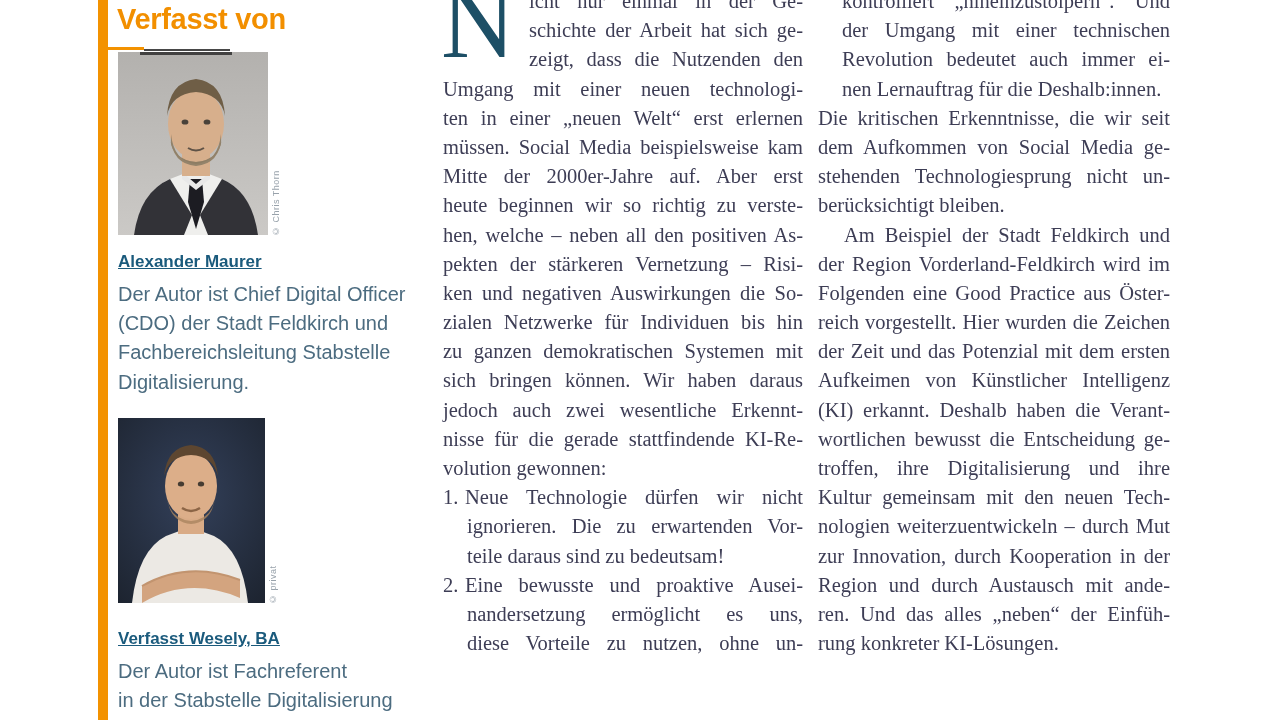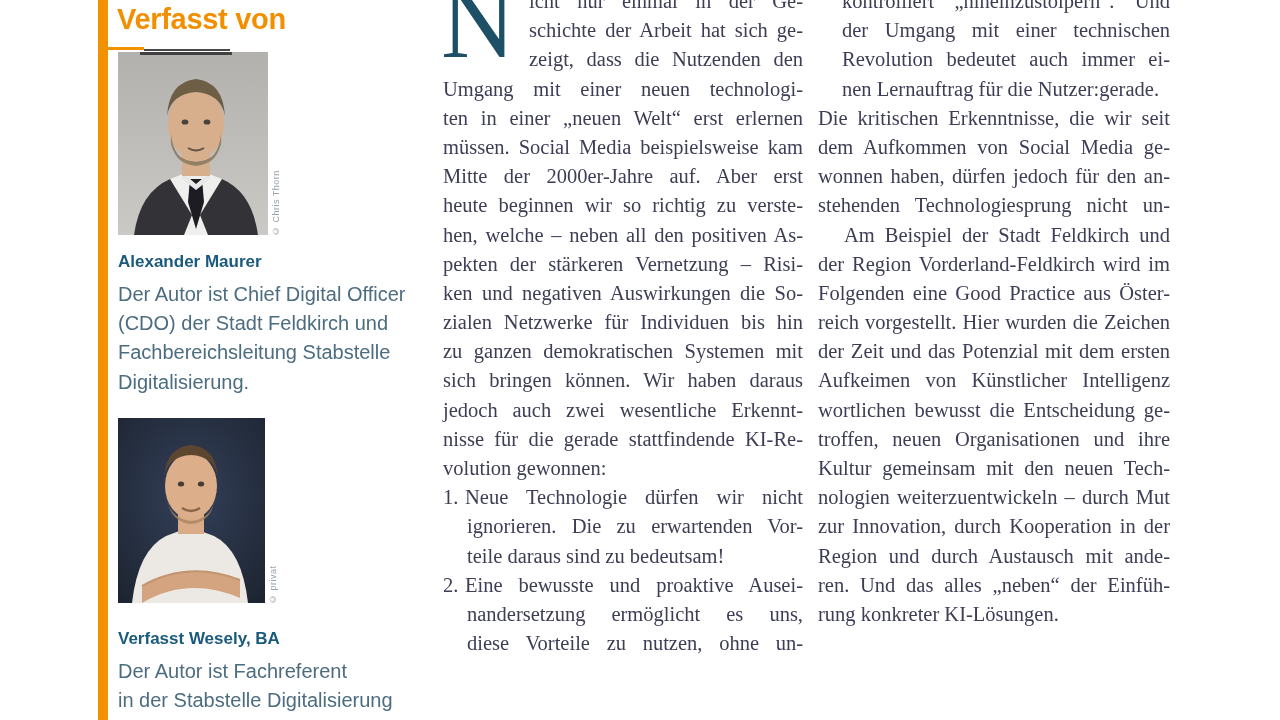--- a/index.html
+++ b/index.html
@@ -17,21 +17,21 @@
   .photo{position:absolute;overflow:hidden;}
   .photo1{left:118px;top:52px;width:150px;height:183px;}
   .photo2{left:118px;top:418px;width:147px;height:185px;}
   .photo svg{display:block;}
 
   .photo-credit{position:absolute;writing-mode:vertical-rl;transform:rotate(180deg);
         font-size:9px;color:#98a2ab;letter-spacing:.5px;}
   .credit1{left:271px;top:162px;height:74px;}
   .credit2{left:268px;top:530px;height:74px;}
 
-  .author-name{position:absolute;left:118px;font-size:17px;font-weight:700;color:#1A5A7C;}
+  .author-name{position:absolute;left:118px;font-size:17px;font-weight:700;color:#1A5A7C;text-decoration:underline;}
   .name1{top:252px;} .name2{top:629px;}
   .author-bio{position:absolute;left:118px;width:292px;font-size:20px;line-height:28px;color:#4C6C80;}
   .bio1{top:280px;} .bio2{top:657px;}
 
   
   .article-col{position:absolute;top:-13px;font-family:"Liberation Serif",serif;
         font-size:20.5px;line-height:29.2px;color:#3D3D55;}
   .col1{left:443px;width:360px;}
   .col2{left:818px;width:352px;}
   .tl{text-align:justify;text-align-last:justify;height:29.2px;}
@@ -145,33 +145,34 @@
         <div class="tl ind1">nandersetzung ermöglicht es uns,</div>
         <div class="tl ind1">diese Vorteile zu nutzen, ohne un-</div>
       </div>
   </div>
 
   <div class="article-col col2">
     <div>
         <div class="tl ind1">kontrolliert „hineinzustolpern“. Und</div>
         <div class="tl ind1">der Umgang mit einer technischen</div>
         <div class="tl ind1">Revolution bedeutet auch immer ei-</div>
-        <div class="tl nj ind1">nen Lernauftrag für die Nutzer:gerade.</div>
+        <div class="tl nj ind1">nen Lernauftrag für die Deshalb:innen.</div>
         <div class="tl">Die kritischen Erkenntnisse, die wir seit</div>
         <div class="tl">dem Aufkommen von Social Media ge-</div>
-        <div class="tl">wonnen haben, dürfen jedoch für den an-</div>
         <div class="tl">stehenden Technologiesprung nicht un-</div>
+        <div class="tl nj">berücksichtigt bleiben.</div>
         <div class="tl par">Am Beispiel der Stadt Feldkirch und</div>
         <div class="tl">der Region Vorderland-Feldkirch wird im</div>
         <div class="tl">Folgenden eine Good Practice aus Öster-</div>
         <div class="tl">reich vorgestellt. Hier wurden die Zeichen</div>
         <div class="tl">der Zeit und das Potenzial mit dem ersten</div>
         <div class="tl">Aufkeimen von Künstlicher Intelligenz</div>
+        <div class="tl">(KI) erkannt. Deshalb haben die Verant-</div>
         <div class="tl">wortlichen bewusst die Entscheidung ge-</div>
-        <div class="tl">troffen, neuen Organisationen und ihre</div>
+        <div class="tl">troffen, ihre Digitalisierung und ihre</div>
         <div class="tl">Kultur gemeinsam mit den neuen Tech-</div>
         <div class="tl">nologien weiterzuentwickeln – durch Mut</div>
         <div class="tl">zur Innovation, durch Kooperation in der</div>
         <div class="tl">Region und durch Austausch mit ande-</div>
         <div class="tl">ren. Und das alles „neben“ der Einfüh-</div>
         <div class="tl nj">rung konkreter KI-Lösungen.</div>
       </div>
   </div>
 
 </div>

